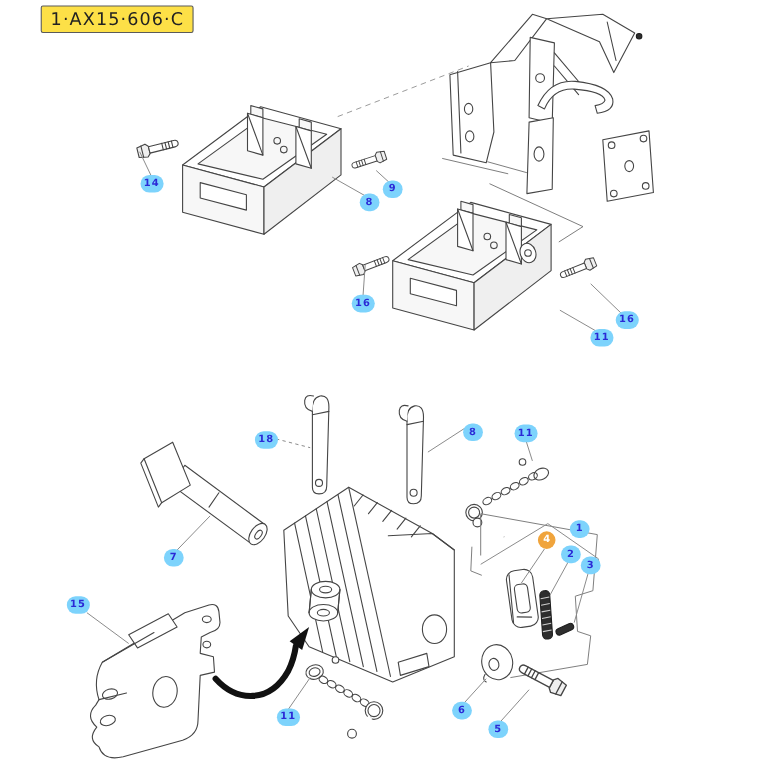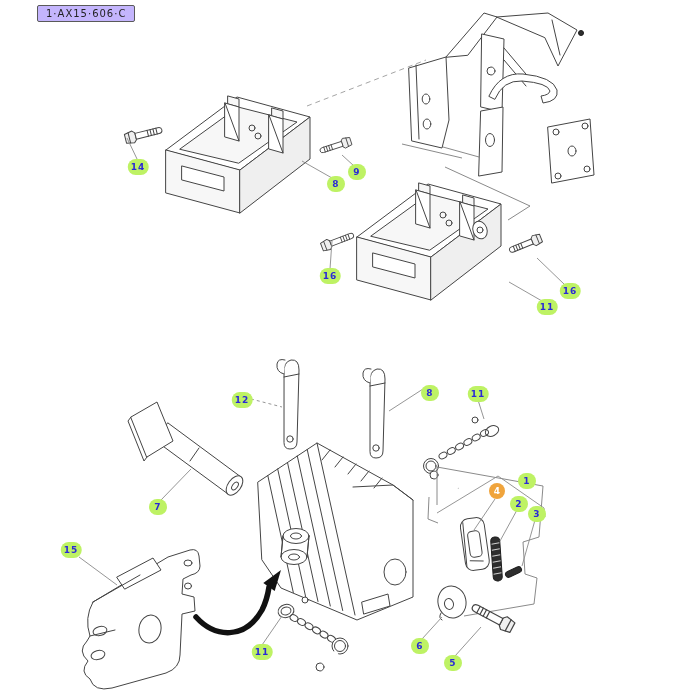--- a/index.html
+++ b/index.html
@@ -11,26 +11,26 @@
   svg .f1{fill:#f7f7f7;}
   svg .f2{fill:#efefef;}
   svg .dark{fill:#2e2e2e;stroke:#1d1d1d;stroke-width:1;}
   svg .ghost{stroke:#7d7d7d;stroke-width:0.9;fill:none;}
   svg .leader{stroke:#8a8a8a;stroke-width:0.9;fill:none;}
   svg .dashed{stroke:#9a9a9a;stroke-width:0.9;stroke-dasharray:5 4;fill:none;}
   svg .arrow{fill:#111;stroke:none;}
   svg .arrowline{stroke:#111;stroke-width:5.5;fill:none;stroke-linecap:round;}
   svg .thin{stroke:#6c6c6c;stroke-width:0.8;fill:none;}
   svg .hatch{stroke:#cfcfcf;stroke-width:1;}
-  .code-box{position:absolute;left:37px;top:5px;border:1.6px solid #5a5a5a;background:#c4b5fd;
-            padding:2px 8px;font-size:10px;letter-spacing:1px;color:#222;border-radius:2px;}
+  .code-box{position:absolute;left:37px;top:5px;border:1.6px solid #5a5a5a;background:#fde047;
+            padding:2px 8px;font-size:16px;letter-spacing:1px;color:#222;border-radius:2px;}
   .callout{position:absolute;transform:translate(-50%,-50%);min-width:12px;height:16px;
            line-height:16px;padding:0 3px;border-radius:9px;text-align:center;
            font-size:9px;font-weight:bold;letter-spacing:1px;cursor:pointer;}
-  .co{color:#2b29d6;background:#bef264;}
+  .co{color:#2b29d6;background:#7dd3fc;}
   .hl{color:#fff;background:#f0a43c;border-radius:50%;width:16px;min-width:16px;padding:0;letter-spacing:0;}
 </style>
 </head>
 <body>
 
 <div id="stage">
 
   <svg id="artwork" width="700" height="700" viewBox="0 0 700 700">
 
     <defs>
@@ -265,21 +265,21 @@
   <div class="code-box">
     <span>1·AX15·606·C</span>
   </div>
 
   <div class="callout co" style="left:138px;top:167px">14</div>
   <div class="callout co" style="left:336px;top:184px">8</div>
   <div class="callout co" style="left:357px;top:172px">9</div>
   <div class="callout co" style="left:330px;top:276px">16</div>
   <div class="callout co" style="left:547px;top:307px">11</div>
   <div class="callout co" style="left:570px;top:291px">16</div>
-  <div class="callout co" style="left:242px;top:400px">12</div>
+  <div class="callout co" style="left:242px;top:400px">18</div>
   <div class="callout co" style="left:430px;top:393px">8</div>
   <div class="callout co" style="left:478px;top:394px">11</div>
   <div class="callout co" style="left:527px;top:481px">1</div>
   <div class="callout co" style="left:519px;top:504px">2</div>
   <div class="callout co" style="left:537px;top:514px">3</div>
   <div class="callout hl" style="left:497px;top:491px">4</div>
   <div class="callout co" style="left:158px;top:507px">7</div>
   <div class="callout co" style="left:71px;top:550px">15</div>
   <div class="callout co" style="left:262px;top:652px">11</div>
   <div class="callout co" style="left:420px;top:646px">6</div>

